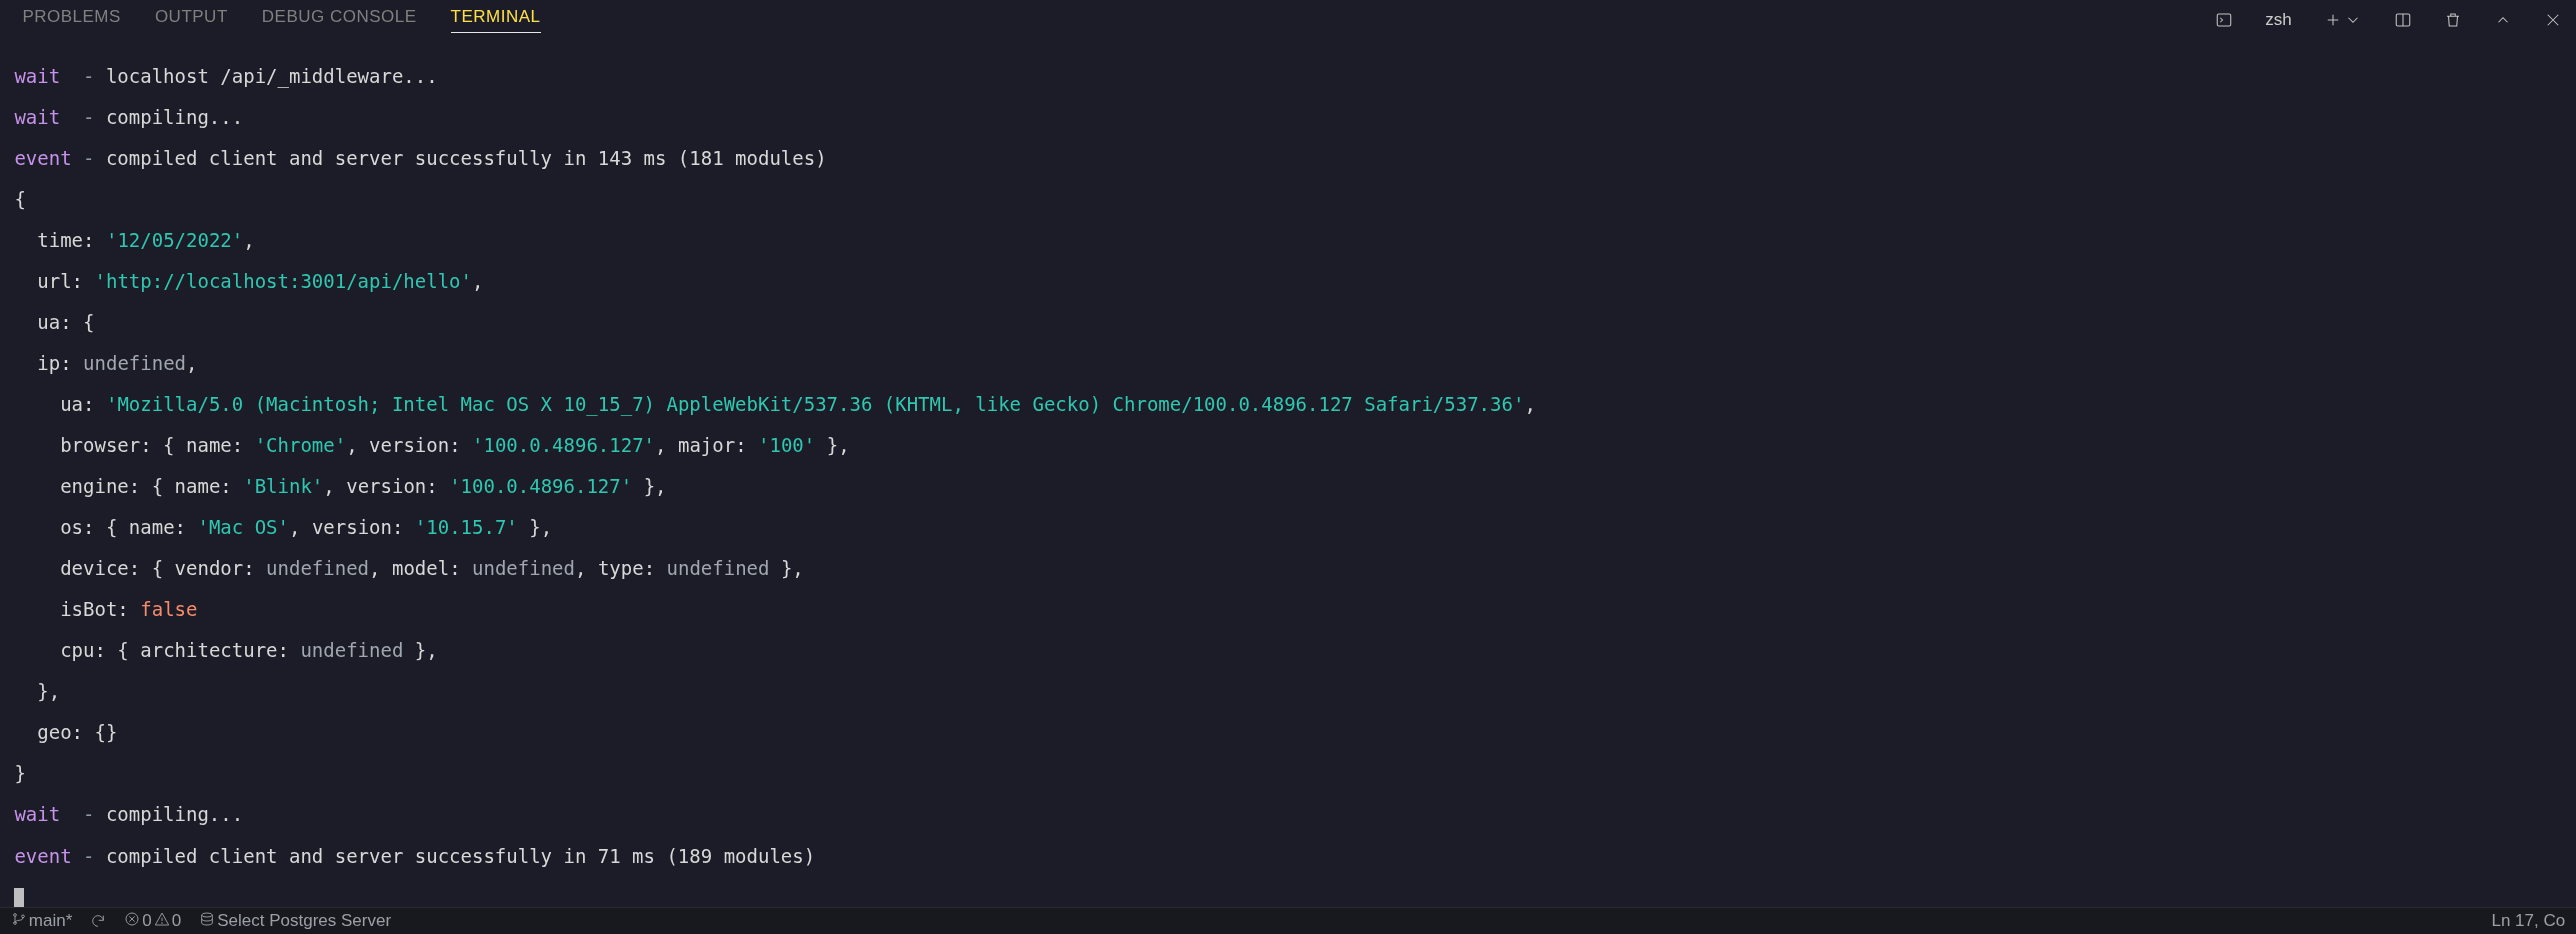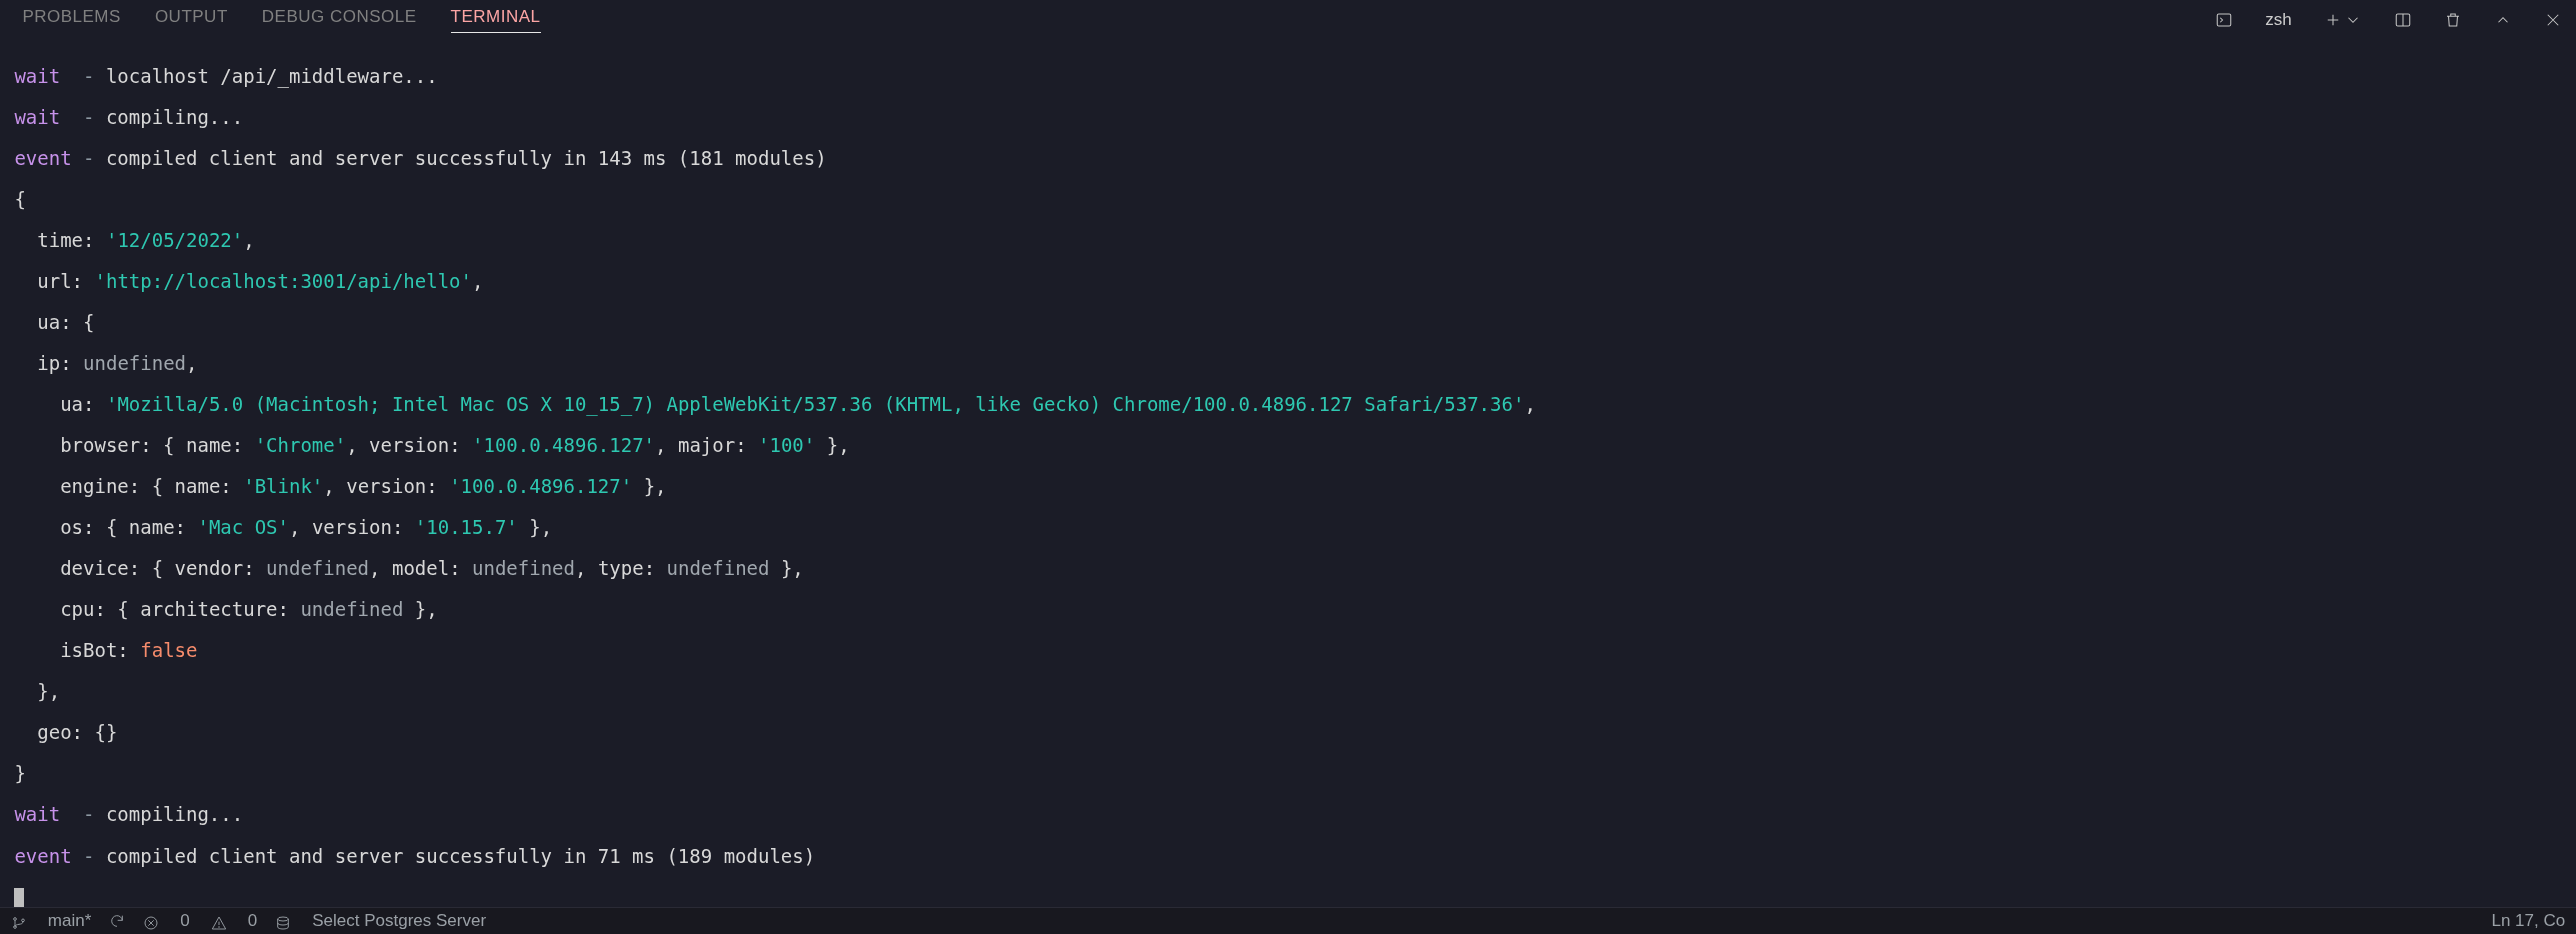--- a/index.html
+++ b/index.html
@@ -25,21 +25,21 @@
   }
   .tab {
     font-family: -apple-system, "Segoe UI", sans-serif;
     font-size: 17px;
     letter-spacing: 0.5px;
     color: #808080;
     padding-bottom: 5.4px;
     cursor: pointer;
   }
   .tab.active {
-    color: #fca5a5;
+    color: #fde047;
     border-bottom: 0.9px solid #e7e7e7;
   }
   .tab-spacer { flex: 1; }
   .toolbar {
     display: flex;
     align-items: center;
     gap: 32px;
     color: #c5c5c5;
   }
   .toolbar .icon-btn { cursor: pointer; display: inline-flex; align-items: center; }
@@ -81,21 +81,21 @@
     background: #18181f;
     color: #9aa0a6;
     font-family: -apple-system, "Segoe UI", sans-serif;
     font-size: 17px;
     display: flex;
     align-items: center;
     padding: 0 10.8px;
     gap: 18px;
     border-top: 0.9px solid #2a2a35;
   }
-  .statusbar .sb-item { display: inline-flex; align-items: flex-end; gap: 21px; cursor: pointer; }
+  .statusbar .sb-item { display: inline-flex; align-items: flex-start; gap: 2px; cursor: pointer; }
   .statusbar svg { width: 16px; height: 16px; stroke: #9aa0a6; fill: none; stroke-width: 1.4; }
   .sb-spacer { flex: 1; }
 </style>
 </head>
 <body>
 
 <div class="panel-tabs">
   <span class="tab">PROBLEMS</span>
   <span class="tab">OUTPUT</span>
   <span class="tab">DEBUG CONSOLE</span>
@@ -152,22 +152,22 @@
 <span class="line c-white">{</span>
 <span class="line"><span class="c-white">  </span><span class="c-white">time</span><span class="c-white">: </span><span class="c-teal">'12/05/2022'</span><span class="c-white">,</span></span>
 <span class="line"><span class="c-white">  </span><span class="c-white">url</span><span class="c-white">: </span><span class="c-teal">'http://localhost:3001/api/hello'</span><span class="c-white">,</span></span>
 <span class="line"><span class="c-white">  </span><span class="c-white">ua</span><span class="c-white">: {</span></span>
 <span class="line"><span class="c-white">  </span><span class="c-white">ip</span><span class="c-white">: </span><span class="c-undef">undefined</span><span class="c-white">,</span></span>
 <span class="line"><span class="c-white">    </span><span class="c-white">ua</span><span class="c-white">: </span><span class="c-teal">'Mozilla/5.0 (Macintosh; Intel Mac OS X 10_15_7) AppleWebKit/537.36 (KHTML, like Gecko) Chrome/100.0.4896.127 Safari/537.36'</span><span class="c-white">,</span></span>
 <span class="line"><span class="c-white">    </span><span class="c-white">browser</span><span class="c-white">: { </span><span class="c-white">name</span><span class="c-white">: </span><span class="c-teal">'Chrome'</span><span class="c-white">, </span><span class="c-white">version</span><span class="c-white">: </span><span class="c-teal">'100.0.4896.127'</span><span class="c-white">, </span><span class="c-white">major</span><span class="c-white">: </span><span class="c-teal">'100'</span><span class="c-white"> },</span></span>
 <span class="line"><span class="c-white">    </span><span class="c-white">engine</span><span class="c-white">: { </span><span class="c-white">name</span><span class="c-white">: </span><span class="c-teal">'Blink'</span><span class="c-white">, </span><span class="c-white">version</span><span class="c-white">: </span><span class="c-teal">'100.0.4896.127'</span><span class="c-white"> },</span></span>
 <span class="line"><span class="c-white">    </span><span class="c-white">os</span><span class="c-white">: { </span><span class="c-white">name</span><span class="c-white">: </span><span class="c-teal">'Mac OS'</span><span class="c-white">, </span><span class="c-white">version</span><span class="c-white">: </span><span class="c-teal">'10.15.7'</span><span class="c-white"> },</span></span>
 <span class="line"><span class="c-white">    </span><span class="c-white">device</span><span class="c-white">: { </span><span class="c-white">vendor</span><span class="c-white">: </span><span class="c-undef">undefined</span><span class="c-white">, </span><span class="c-white">model</span><span class="c-white">: </span><span class="c-undef">undefined</span><span class="c-white">, </span><span class="c-white">type</span><span class="c-white">: </span><span class="c-undef">undefined</span><span class="c-white"> },</span></span>
+<span class="line"><span class="c-white">    </span><span class="c-white">isBot</span><span class="c-white">: </span><span class="c-orange">false</span></span>
 <span class="line"><span class="c-white">    </span><span class="c-white">cpu</span><span class="c-white">: { </span><span class="c-white">architecture</span><span class="c-white">: </span><span class="c-undef">undefined</span><span class="c-white"> },</span></span>
-<span class="line"><span class="c-white">    </span><span class="c-white">isBot</span><span class="c-white">: </span><span class="c-orange">false</span></span>
 <span class="line c-white">  },</span>
 <span class="line"><span class="c-white">  </span><span class="c-white">geo</span><span class="c-white">: {}</span></span>
 <span class="line c-white">}</span>
 <span class="line"><span class="c-purple">wait</span><span class="c-dim">  - </span><span class="c-white">compiling...</span></span>
 <span class="line"><span class="c-purple">event</span><span class="c-dim"> - </span><span class="c-white">compiled client and server successfully in 71 ms (189 modules)</span></span>
 <span class="line"><span class="cursor-block"></span></span>
 </div>
 
 <div class="statusbar">
   <span class="sb-item">

